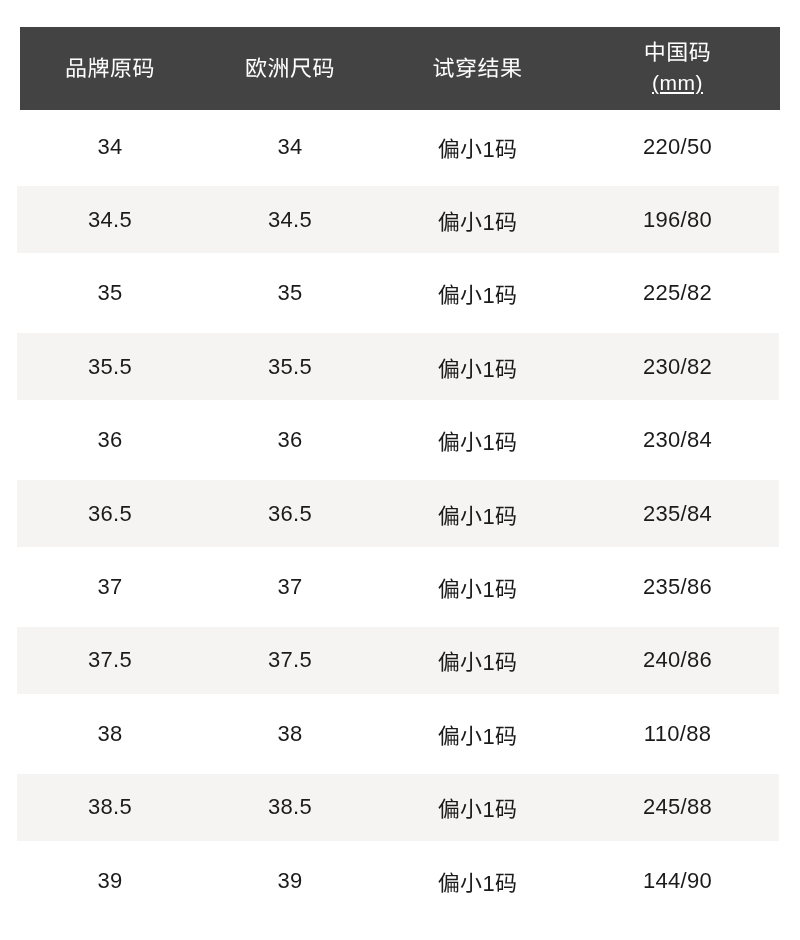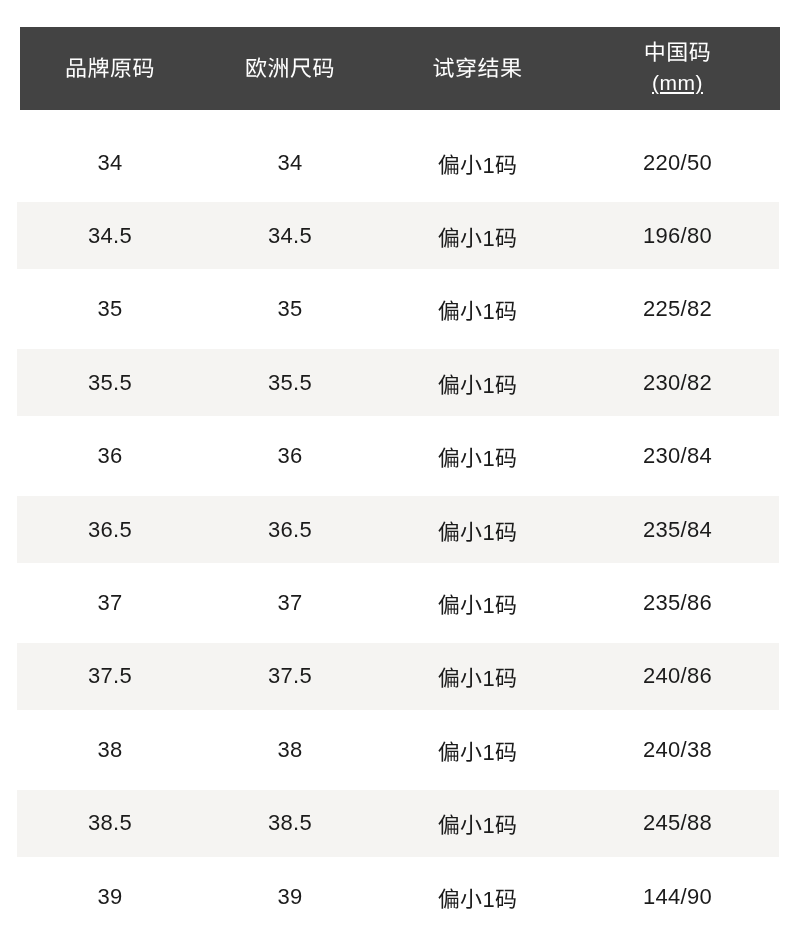--- a/index.html
+++ b/index.html
@@ -56,21 +56,21 @@
     display: block;
     font-size: 21px;
     line-height: 1.45;
     text-decoration: underline;
   }
 
   
   .table-body {
     position: absolute;
     left: 0;
-    top: 126px;
+    top: 110px;
     width: 800px;
   }
   .trow {
     position: relative;
     height: 73.4px;
     display: flex;
     align-items: center;
     box-sizing: border-box;
   }
   .trow .stripe {
@@ -184,21 +184,21 @@
       <div class="tcell td-2">37.5</div>
       <div class="tcell td-3">偏小1码</div>
       <div class="tcell td-4">240/86</div>
     </div>
 
     <div class="trow">
       <div class="stripe"></div>
       <div class="tcell td-1">38</div>
       <div class="tcell td-2">38</div>
       <div class="tcell td-3">偏小1码</div>
-      <div class="tcell td-4">240/38</div>
+      <div class="tcell td-4">110/88</div>
     </div>
 
     <div class="trow alt">
       <div class="stripe"></div>
       <div class="tcell td-1">38.5</div>
       <div class="tcell td-2">38.5</div>
       <div class="tcell td-3">偏小1码</div>
       <div class="tcell td-4">245/88</div>
     </div>
 

